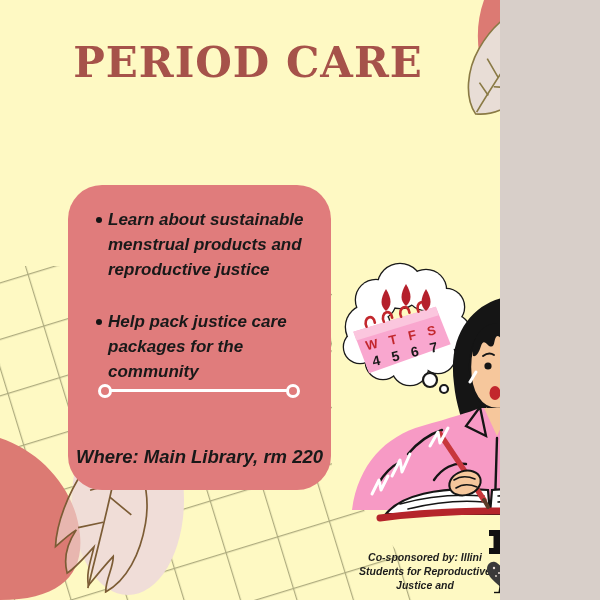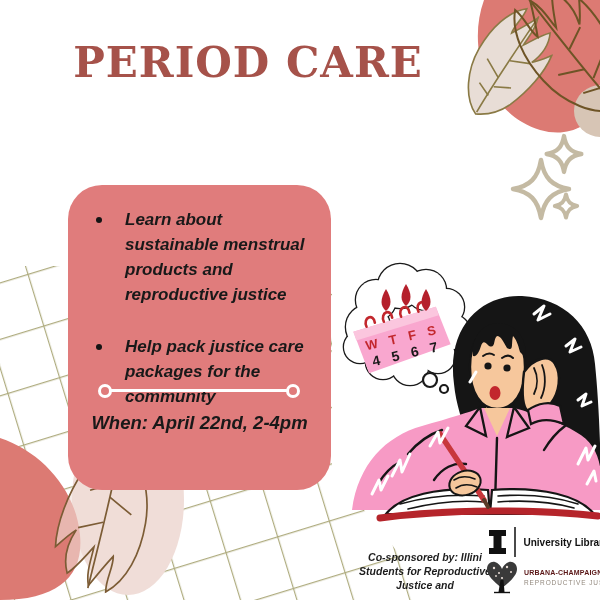--- a/index.html
+++ b/index.html
@@ -1,28 +1,28 @@
 <!DOCTYPE html>
 <html><head>
 <meta charset="utf-8">
 <style>
   html,body{margin:0;padding:0;background:#d8cfc9;}
-  .poster{position:relative;width:600px;height:600px;background:#ffffff;overflow:hidden;
+  .poster{position:relative;width:500px;height:600px;background:#fef9c3;overflow:hidden;
           font-family:"Liberation Sans",sans-serif;}
   .bg-decor{position:absolute;left:0;top:0;width:600px;height:600px;}
 
   .title{position:absolute;left:0;top:34px;width:496px;text-align:center;
          font-family:"DejaVu Serif","Liberation Serif",serif;font-weight:700;
          font-size:42px;line-height:58px;color:#a6524a;letter-spacing:1px;}
 
   .card{position:absolute;left:68px;top:185px;width:263px;height:305px;
         background:#e07c7c;border-radius:34px;color:#191919;}
   .bullets{position:absolute;top:22px;left:28px;right:12px;margin:0;padding:0;list-style:none;
            font-weight:bold;font-style:italic;font-size:17px;line-height:25px;}
-  .bullets li{display:flex;gap:23px;margin-bottom:27px;}
+  .bullets li{display:flex;gap:6px;margin-bottom:27px;}
   .bdot{width:6px;height:6px;border-radius:50%;background:#141414;margin-top:10px;flex:none;}
   .divider{position:absolute;top:204px;left:37px;width:188px;height:3px;background:#fff;border-radius:2px;}
   .ring{position:absolute;top:-5px;width:14px;height:14px;border:3.5px solid #fff;border-radius:50%;
         background:#e07c7c;box-sizing:border-box;}
   .ring.l{left:-7px}.ring.r{right:-7px}
   .when{position:absolute;top:227px;left:0;width:100%;text-align:center;
         font-weight:bold;font-style:italic;font-size:18.5px;}
   .where{position:absolute;top:261px;left:0;width:100%;text-align:center;
         font-weight:bold;font-style:italic;font-size:18.5px;}
 
@@ -91,21 +91,21 @@
       </li>
       <li>
         <span class="bdot"></span>
         <span>Help pack justice care packages for the community</span>
       </li>
     </ul>
     <div class="divider">
       <span class="ring l"></span>
       <span class="ring r"></span>
     </div>
-    <div class="when">When: April 22nd, 2-4pm</div>
+    <div class="where">Where: Main Library, rm 220</div>
   </section>
 
   <svg class="illus" viewBox="0 0 264 280" xmlns="http://www.w3.org/2000/svg">
 
     <g stroke="#1a1a1a" stroke-width="2.6" fill="#fff">
       <circle cx="30" cy="75" r="22"></circle>
         <circle cx="38" cy="48" r="20"></circle>
         <circle cx="62" cy="34" r="22"></circle>
       <circle cx="88" cy="38" r="20"></circle>
         <circle cx="108" cy="55" r="18"></circle>

